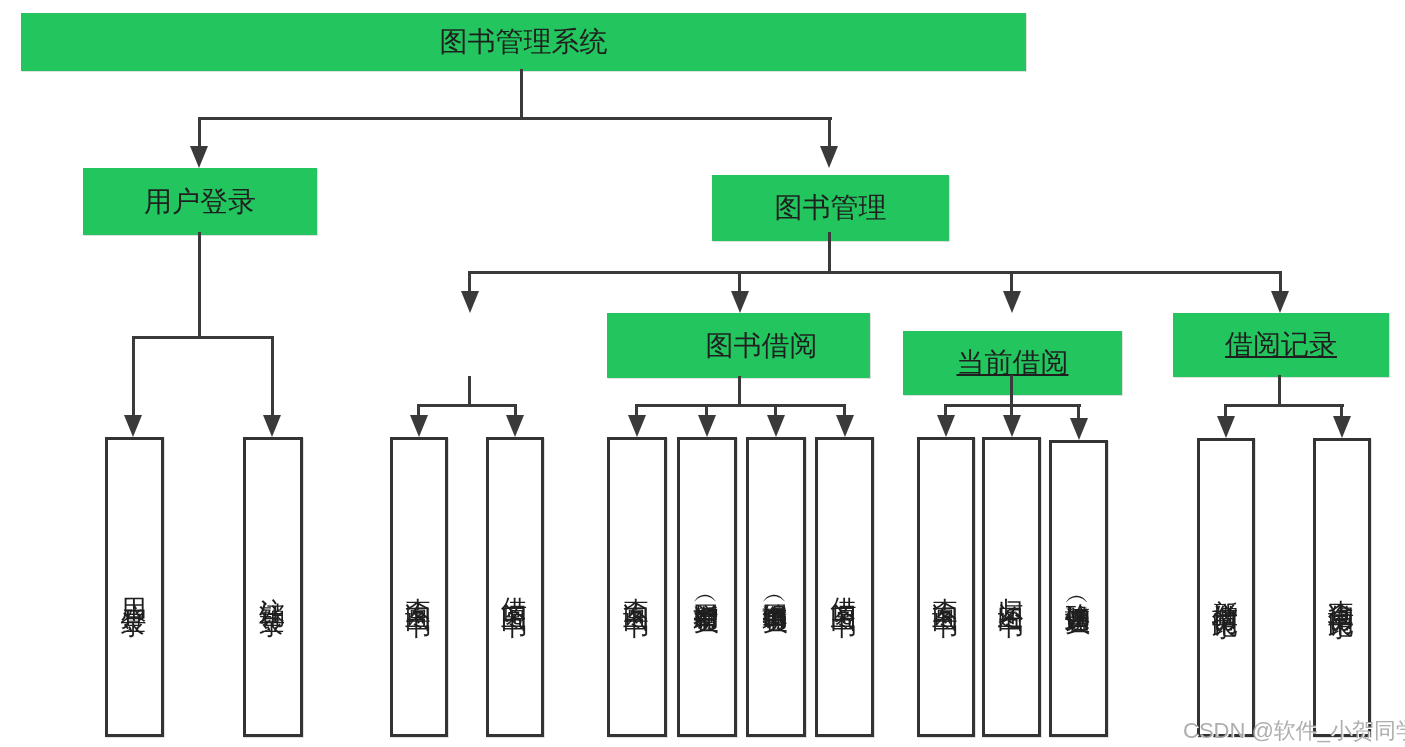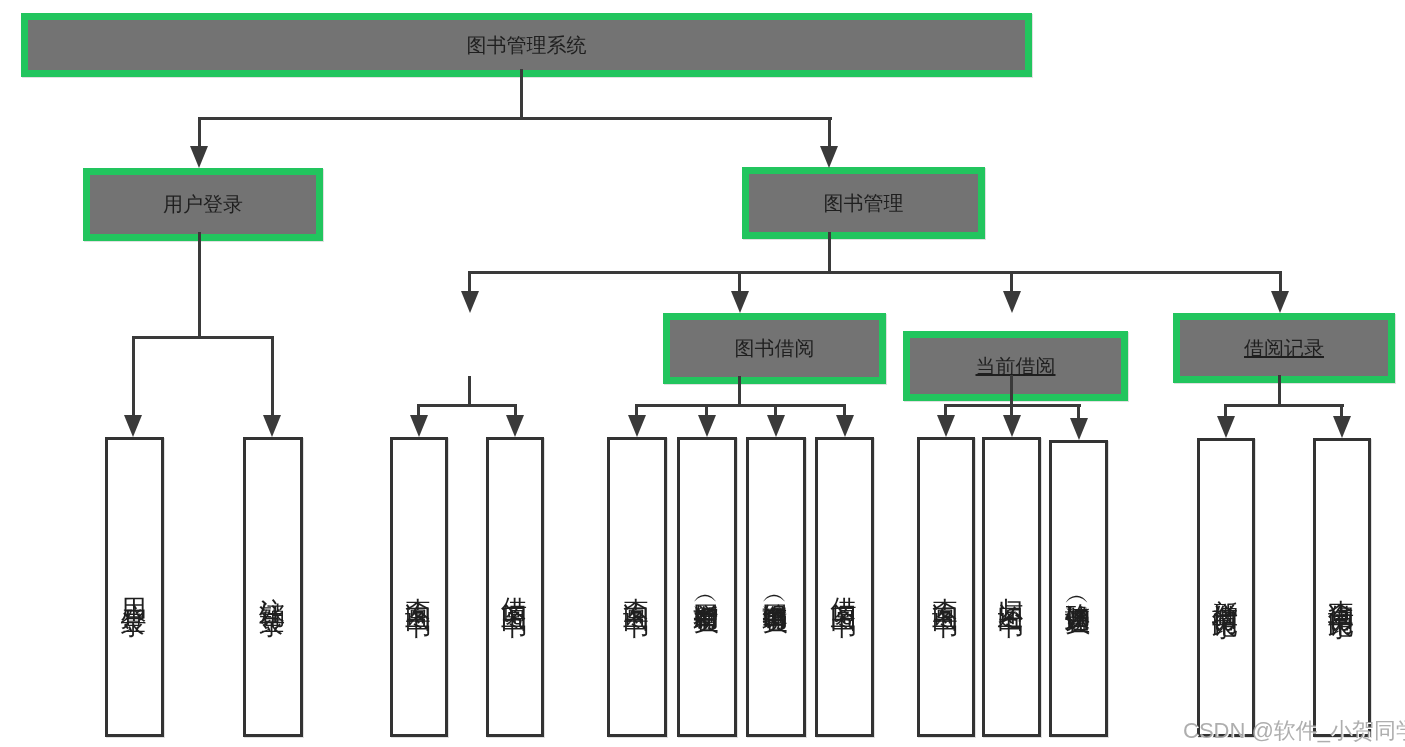--- a/index.html
+++ b/index.html
@@ -2,45 +2,45 @@
 <html><head>
 <meta charset="utf-8">
 <style>
   html,body { margin:0; padding:0; background:#ffffff; }
   .canvas {
     position:relative; width:1405px; height:747px; background:#ffffff;
     font-family:"Liberation Sans", sans-serif; overflow:hidden;
   }
   
   .hbox {
-    position:absolute; background:#737373; border:7px solid #22c55e;
+    position:absolute; background:#22c55e; border:4px solid #22c55e;
     display:flex; align-items:center; justify-content:center;
-    font-size:20px; color:#1f1f1f; white-space:nowrap;
+    font-size:28px; color:#1f1f1f; white-space:nowrap;
     box-shadow:1px 1px 0 rgba(0,0,0,0.12);
   }
   .vbox {
     position:absolute; background:#ffffff; border:3px solid #333333;
     display:flex; align-items:center; justify-content:center;
     writing-mode:vertical-rl; text-orientation:mixed;
     font-size:26px; letter-spacing:5px; color:#1f1f1f;
     box-shadow:1px 1px 0 rgba(0,0,0,0.12);
   }
   .vbox.long  { font-size:25px; letter-spacing:1px; }
   .vbox.med   { letter-spacing:3px; }
   
   .ln  { position:absolute; background:#3a3a3a; }
   .arr { position:absolute; width:0; height:0;
          border-left:9px solid transparent; border-right:9px solid transparent;
          border-top:22px solid #3a3a3a; }
   
   #root       { left:21px;   top:13px;  width:997px; height:50px; }
   #n-user     { left:83px;   top:168px; width:226px; height:59px; }
-  #n-mgmt     { left:712px;  top:167px; width:229px; height:58px;margin-left:30px; }
+  #n-mgmt     { left:712px;  top:175px; width:229px; height:58px; }
   #n-newbook  { left:363px;  top:313px; width:209px; height:57px; }
-  #n-borrow   { left:663px;  top:313px; width:209px; height:57px; }
+  #n-borrow   { left:607px;  top:313px; width:209px; height:57px;padding-left:46px; }
   #n-current  { left:903px;  top:331px; width:211px; height:56px;text-decoration:underline; }
   #n-record   { left:1173px; top:313px; width:208px; height:56px;text-decoration:underline; }
   #v-user-login  { left:105px;  top:437px; width:53px; height:294px; }
   #v-user-logout { left:243px;  top:437px; width:54px; height:294px; }
   #v-nb-query    { left:390px;  top:437px; width:52px; height:294px; }
   #v-nb-borrow   { left:486px;  top:437px; width:52px; height:294px; }
   #v-bw-query    { left:607px;  top:437px; width:54px; height:294px; }
   #v-bw-add      { left:677px;  top:437px; width:54px; height:294px; }
   #v-bw-edit     { left:746px;  top:437px; width:54px; height:294px; }
   #v-bw-borrow   { left:815px;  top:437px; width:53px; height:294px; }

